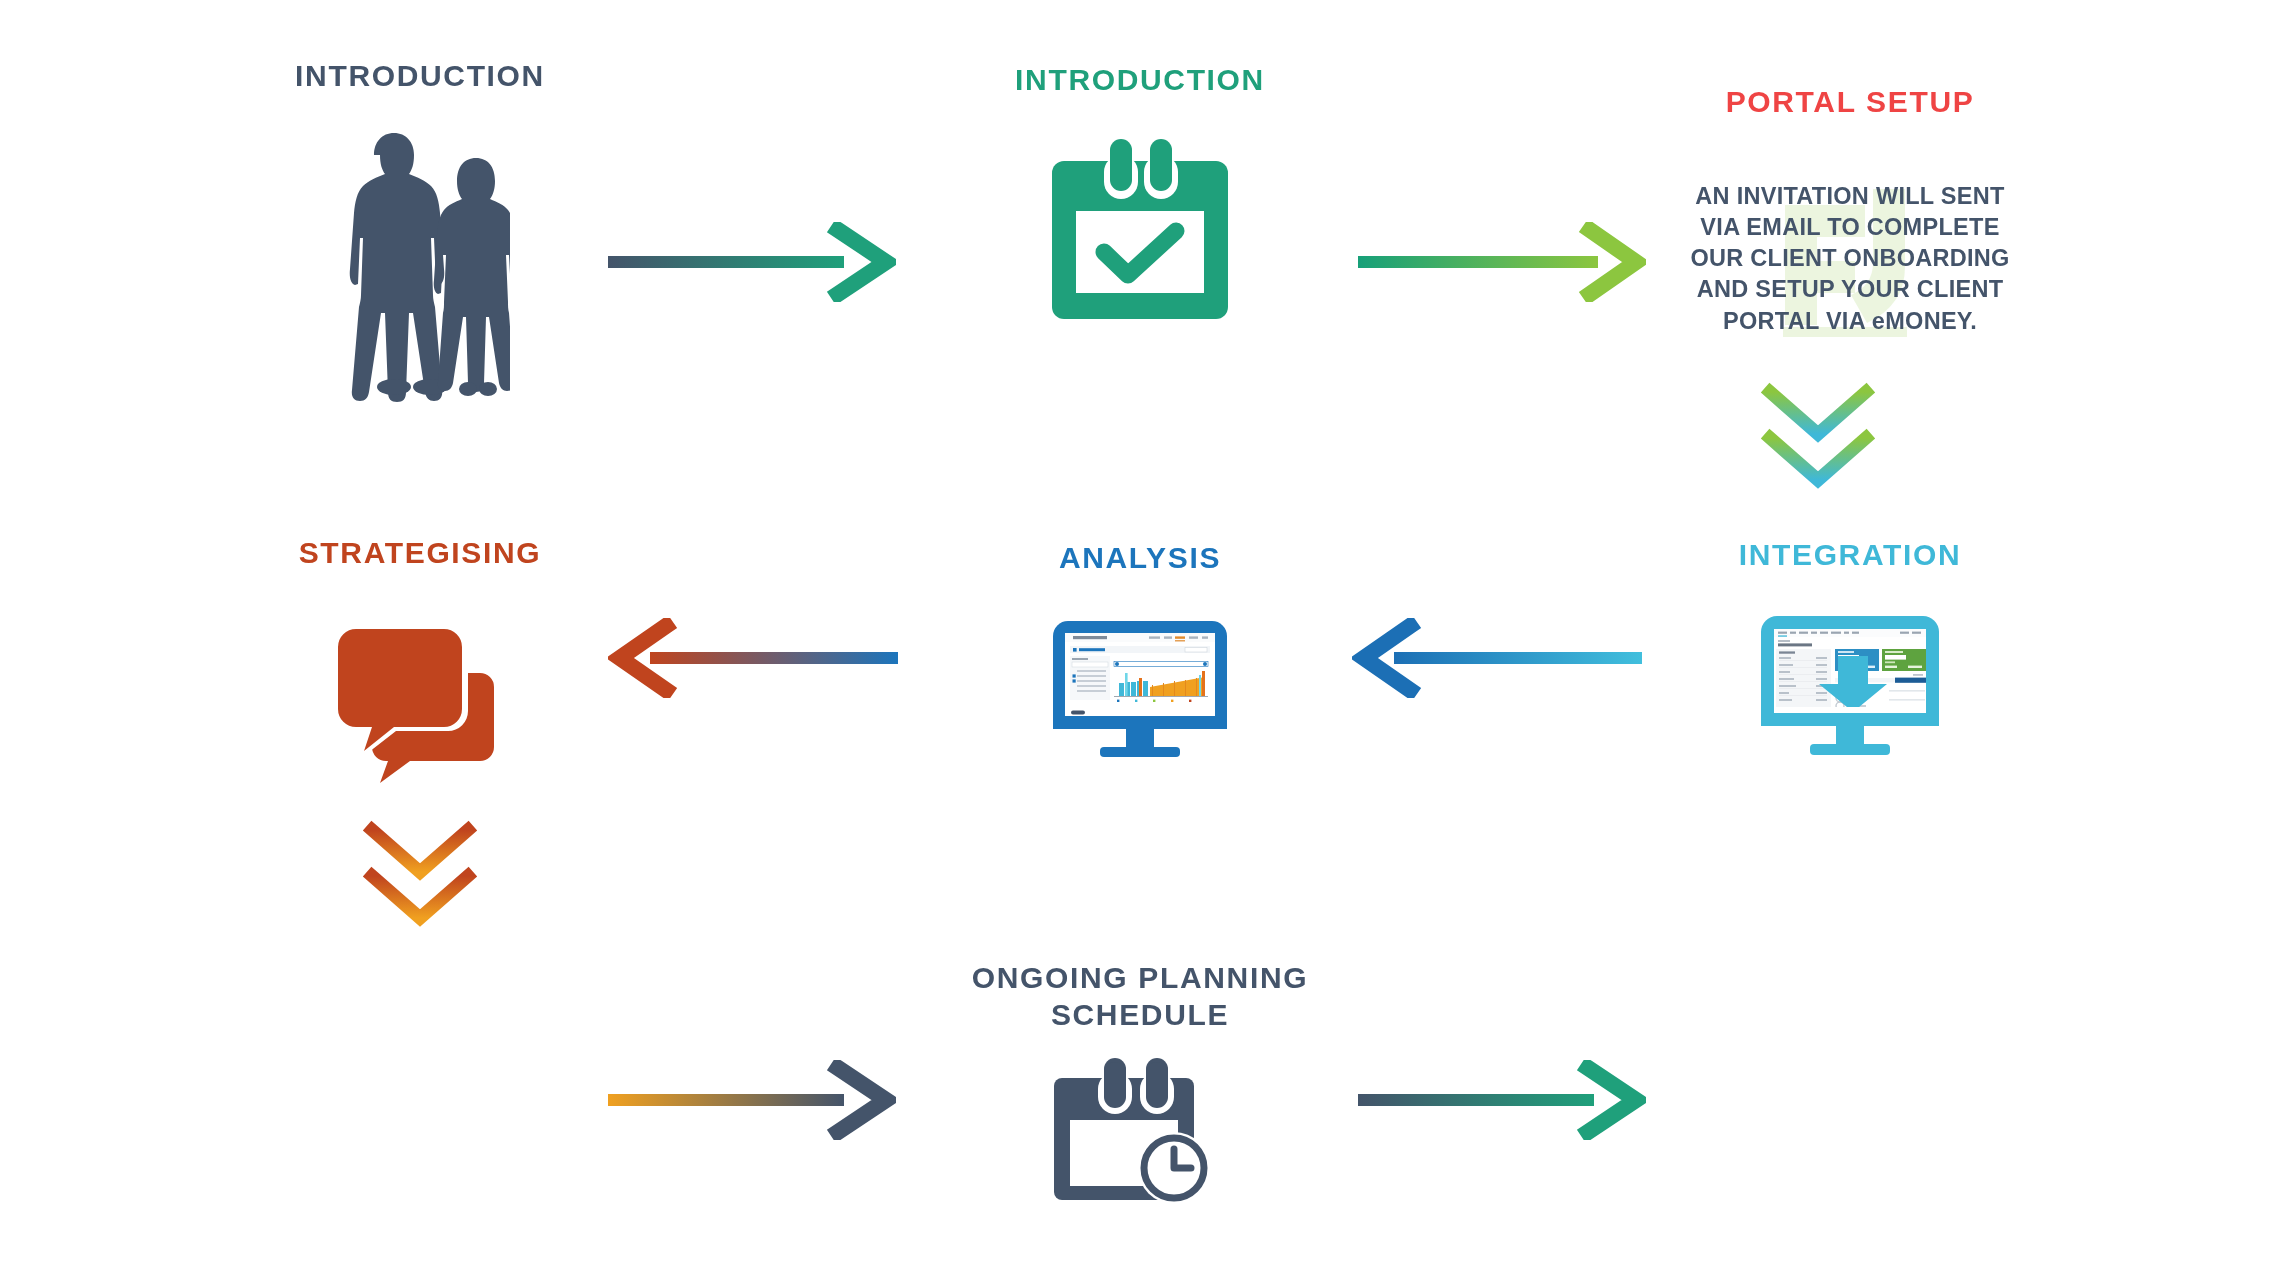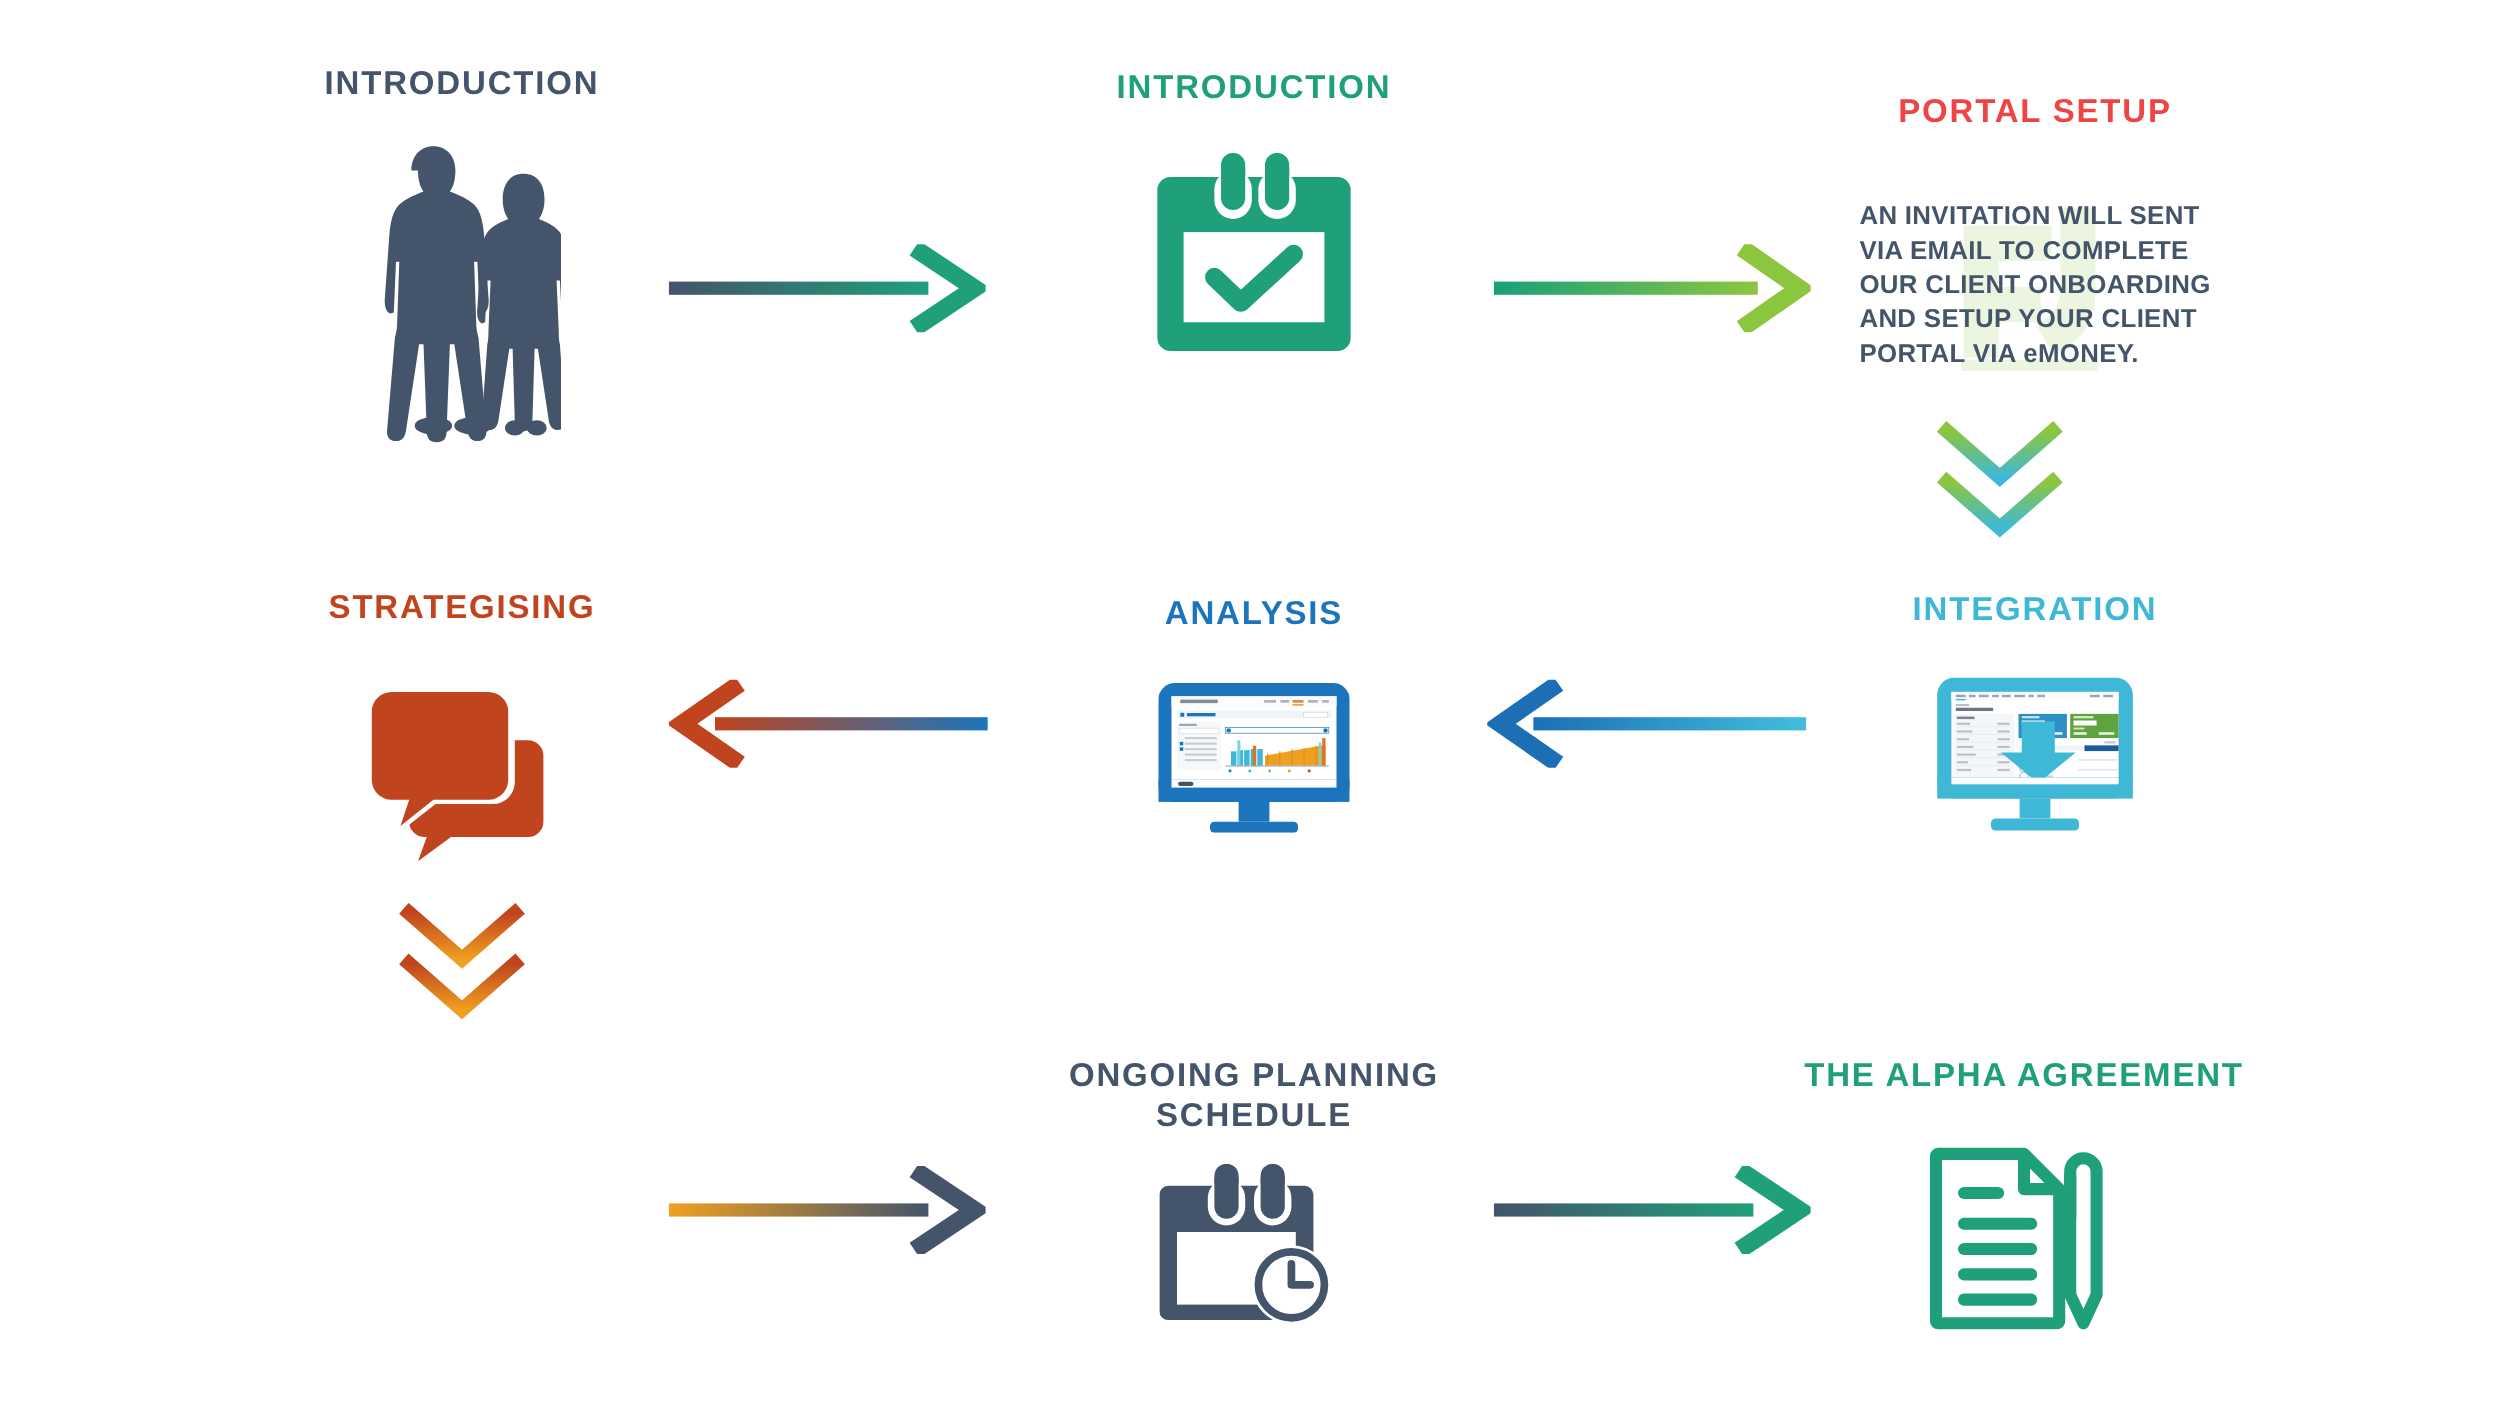--- a/index.html
+++ b/index.html
@@ -71,21 +71,21 @@
     pointer-events: none;
   }
   .portal-text {
     position: relative;
     z-index: 2;
     color: #44546A;
     font-weight: bold;
     font-size: 23.5px;
     line-height: 1.33;
     letter-spacing: 0.012em;
-    text-align: left;
+    text-align: center;
     white-space: pre-line;
   }
 </style>
 </head>
 <body style="background: rgb(255, 255, 255);">
 
 <div id="board">
 
   <svg width="0" height="0" style="position:absolute" aria-hidden="true">
     <defs>
@@ -443,34 +443,14 @@
     </div>
   </div>
 
   <div class="arrow" style="left:1358px; top:1060px;">
     <svg width="288" height="80" viewBox="0 0 288 80">
       <rect x="0" y="34" width="236" height="12" fill="url(#gradF)"></rect>
       <path d="M230 8 L278 40 L230 72" fill="none" stroke="#1FA07B" stroke-width="16" stroke-linecap="square"></path>
     </svg>
   </div>
 
-  <div class="cell" style="left:1620px; top:960px; width:440px;">
-    <div class="step-title" style="color:#1FA07B;">THE ALPHA AGREEMENT</div>
-    <div class="icon-wrap" style="margin-top:42px;">
-      <svg width="176" height="172" viewBox="0 0 176 172">
-
-        <path d="M10 10 h78 l32 32 v120 a2 2 0 0 1 -2 2 h-108 a2 2 0 0 1 -2 -2 v-150 a2 2 0 0 1 2 -2 z" fill="#ffffff" stroke="#1FA07B" stroke-width="11" stroke-linejoin="round"></path>
-        <path d="M88 12 v30 h30" fill="none" stroke="#1FA07B" stroke-width="11" stroke-linejoin="round"></path>
-        <g fill="#1FA07B">
-          <rect x="28" y="40" width="42" height="11" rx="5.5"></rect>
-          <rect x="28" y="68" width="72" height="11" rx="5.5"></rect>
-          <rect x="28" y="91" width="72" height="11" rx="5.5"></rect>
-          <rect x="28" y="114" width="72" height="11" rx="5.5"></rect>
-          <rect x="28" y="137" width="72" height="11" rx="5.5"></rect>
-        </g>
-
-        <path d="M142 14 a12 12 0 0 1 12 12 v112 l-12 26 l-12 -26 v-112 a12 12 0 0 1 12 -12 z" fill="#ffffff" stroke="#1FA07B" stroke-width="11" stroke-linejoin="round"></path>
-        <path d="M130 30 v38" fill="none" stroke="#1FA07B" stroke-width="11" stroke-linecap="round"></path>
-      </svg>
-    </div>
-  </div>
 
 </div>
 
 </body></html>

